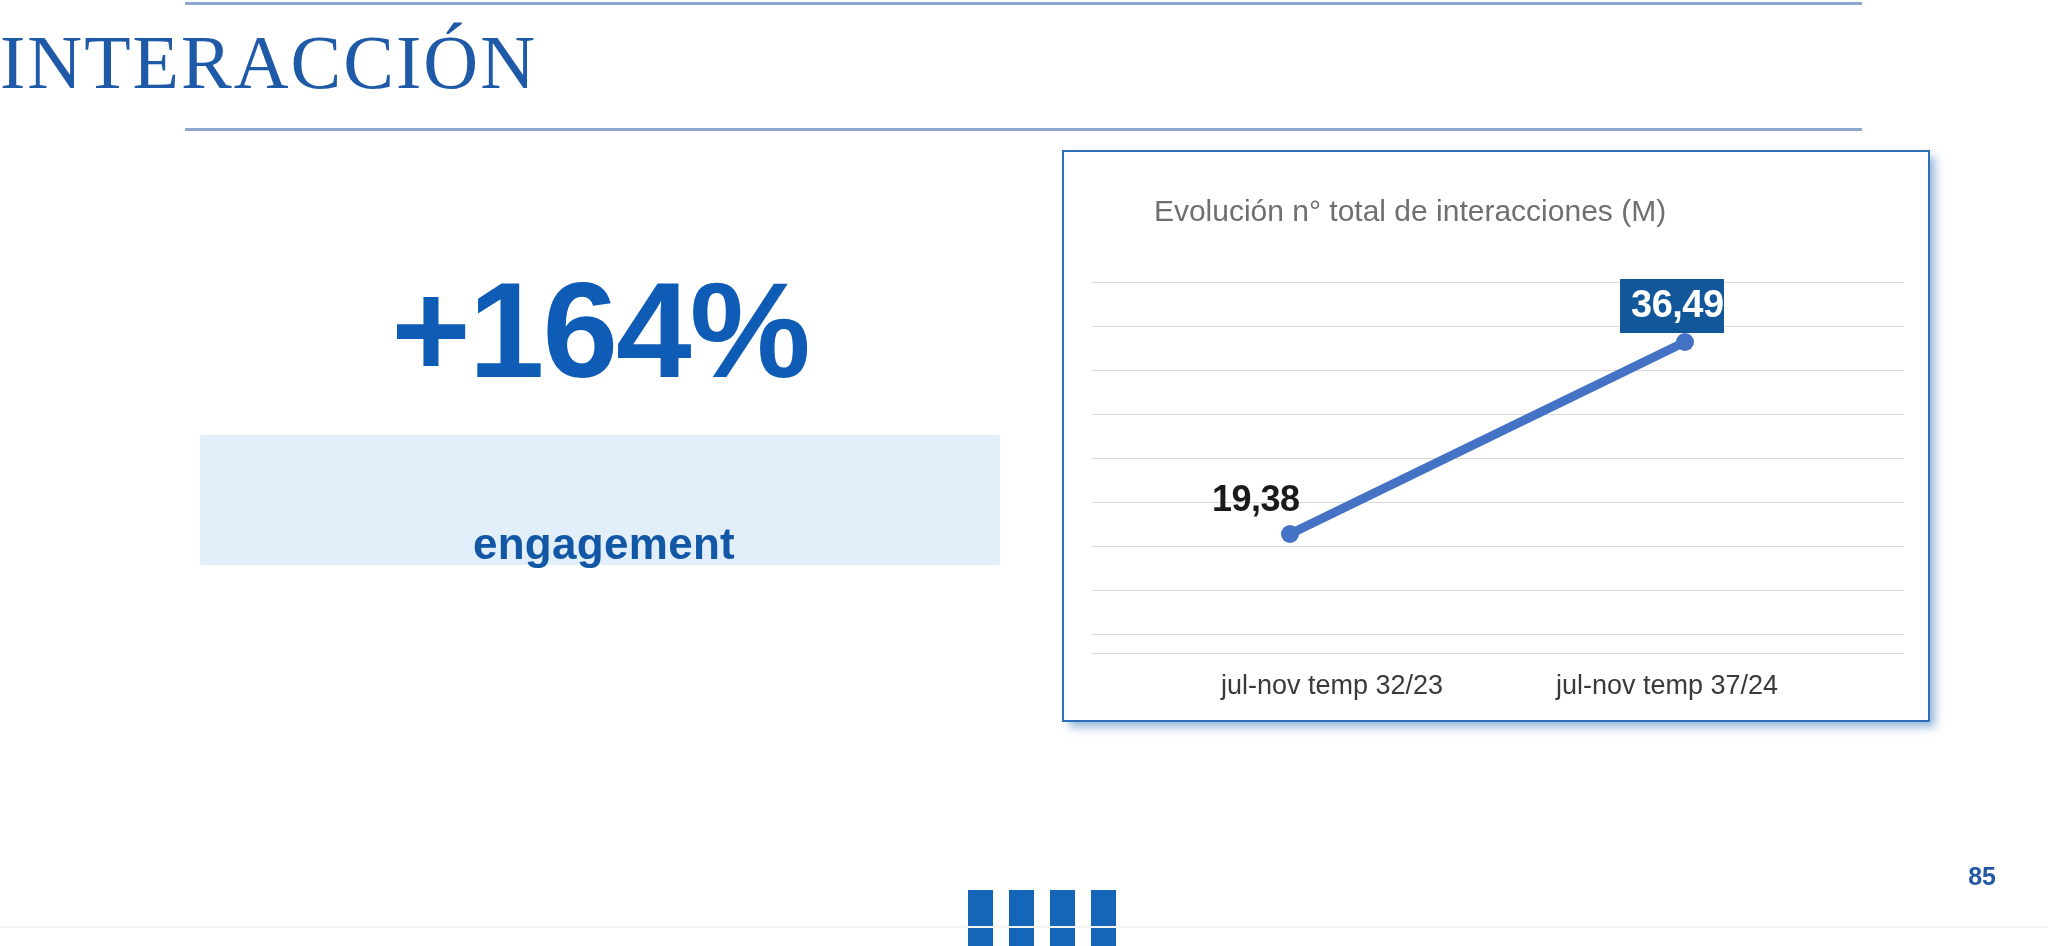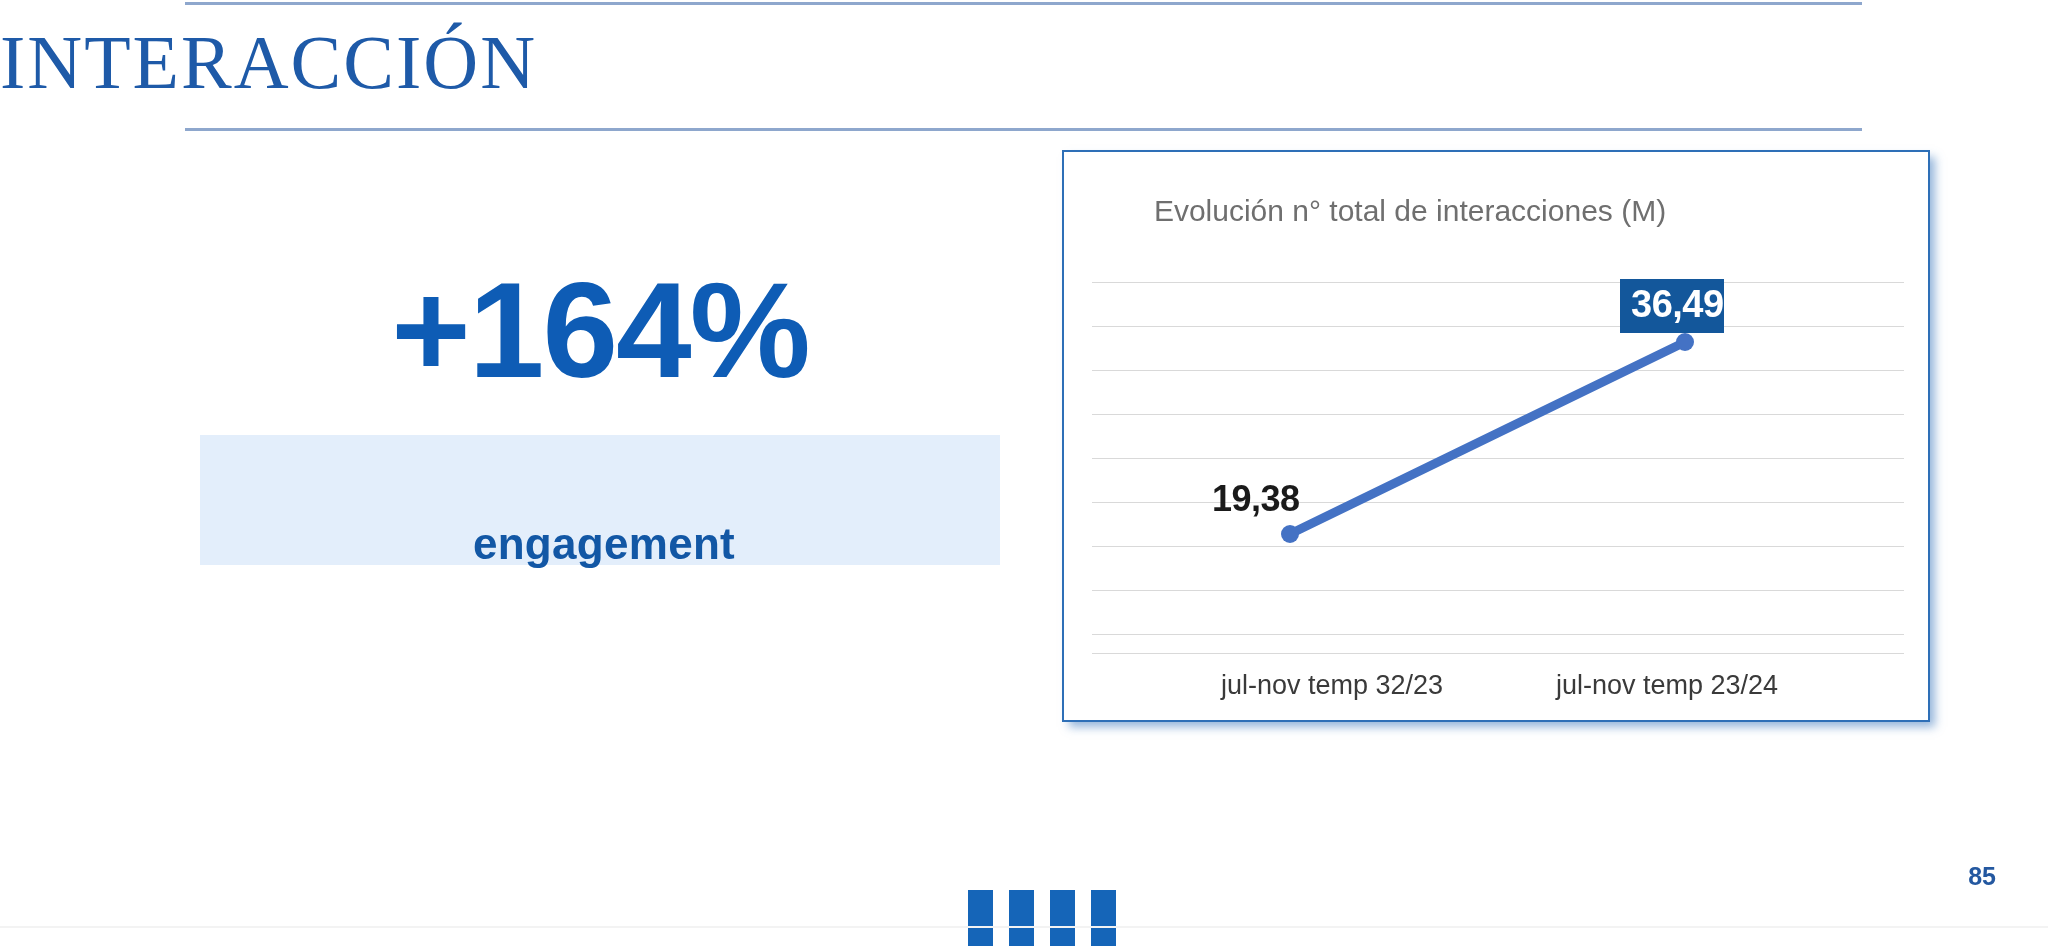--- a/index.html
+++ b/index.html
@@ -265,21 +265,21 @@
 
       <div class="value-label-plain" style="left: 120px; top: 196px;">19,38</div>
 
       <div class="value-label-badge" style="left: 528px; top: -3px;">36,49</div>
     </div>
 
     <div class="x-axis-line"></div>
 
     <div class="x-label x-label-0">jul-nov temp 32/23</div>
 
-    <div class="x-label x-label-1">jul-nov temp 23/24</div>
+    <div class="x-label x-label-1">jul-nov temp 37/24</div>
 
   </div>
 
 
   <div class="page-number">85</div>
 
   <div class="footer-logo">
     <i></i>
     <i></i>
     <i></i>

